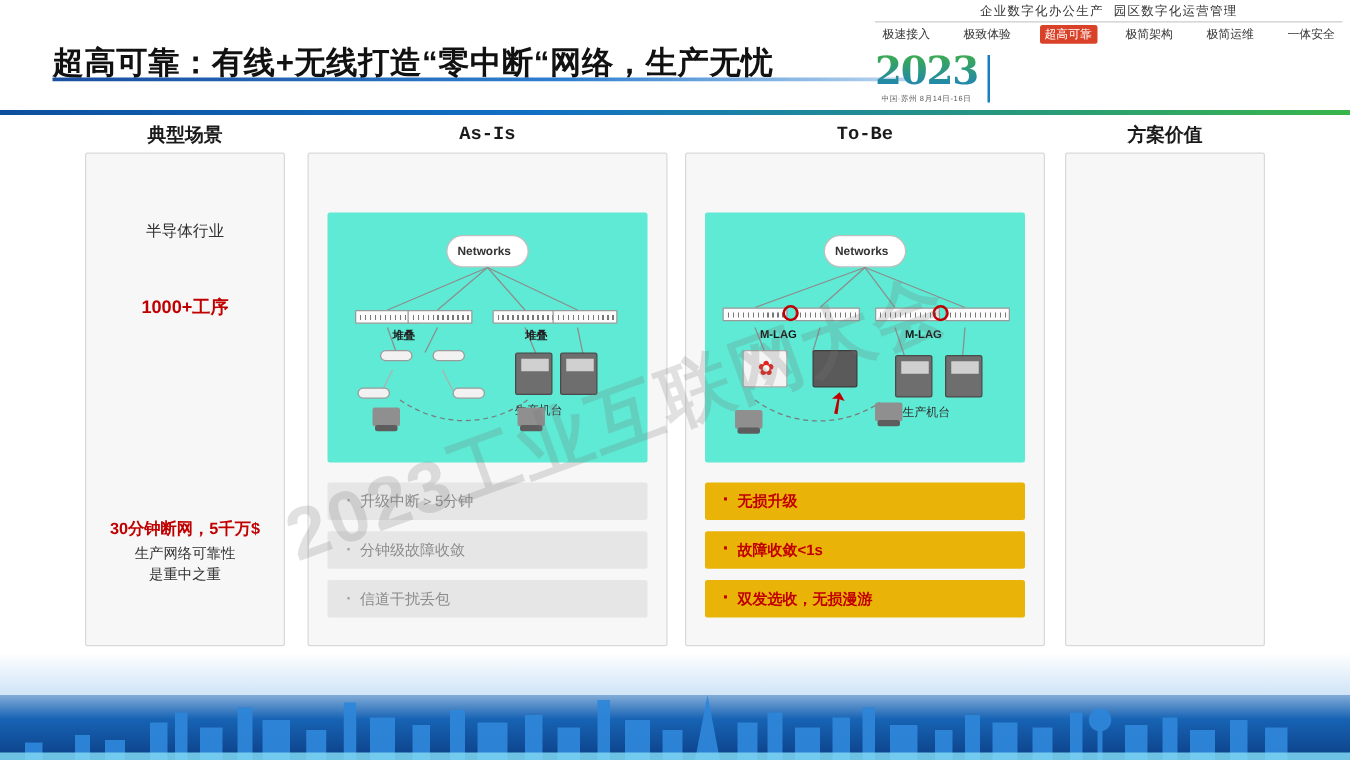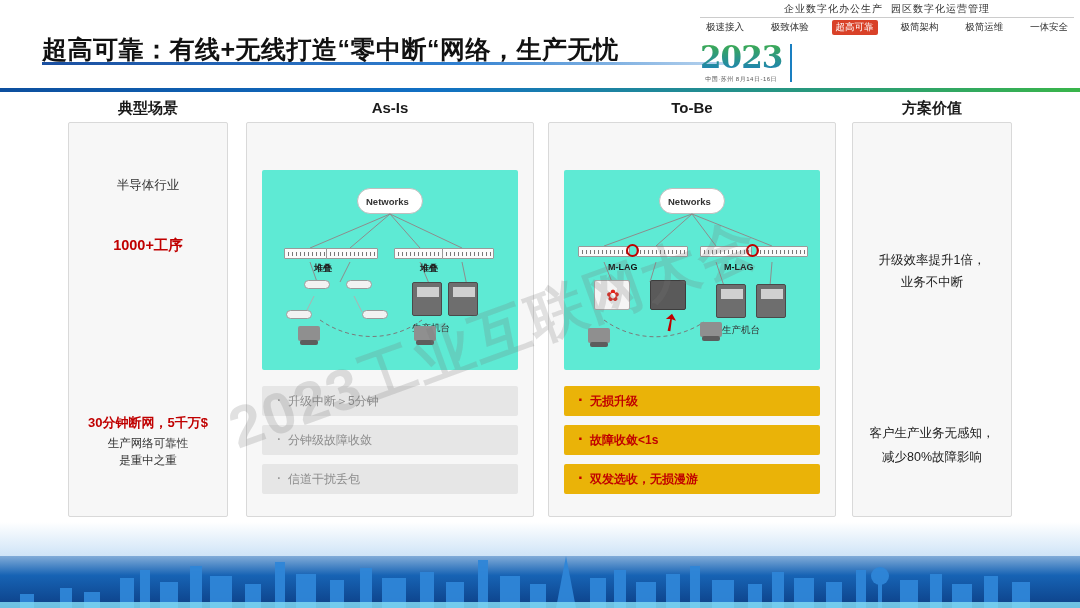--- a/index.html
+++ b/index.html
@@ -69,21 +69,21 @@
   .canvas { position: absolute; top: 92px; left: 0; width: 1080px; height: 430px; }
 
   .panel {
     position: absolute;
     background: #f7f7f7;
     border: 1px solid #d9d9d9;
     border-radius: 2px;
   }
   .panel-head {
     position: absolute; text-align: center; width: 100%;
-    font-size: 15px; font-weight: bold; color: #1a1a1a;
+    font-size: 15px; font-weight: bold; color: #1a1a1a; font-family: Liberation Mono, monospace;
   }
   .col-scene { left: 68px; top: 30px; width: 160px; height: 395px; }
   .col-asis  { left: 246px; top: 30px; width: 288px; height: 395px; }
   .col-tobe  { left: 548px; top: 30px; width: 288px; height: 395px; }
   .col-value { left: 852px; top: 30px; width: 160px; height: 395px; }
 
   .head-scene { left: 68px; top: 7px; width: 160px; }
   .head-asis  { left: 246px; top: 7px; width: 288px; }
   .head-tobe  { left: 548px; top: 7px; width: 288px; }
   .head-value { left: 852px; top: 7px; width: 160px; }
@@ -331,26 +331,20 @@
     <div class="bar grey">分钟级故障收敛</div>
     <div class="bar grey">信道干扰丢包</div>
   </div>
 
   <div class="bars bars-tobe">
     <div class="bar red">无损升级</div>
     <div class="bar red">故障收敛&lt;1s</div>
     <div class="bar red">双发选收，无损漫游</div>
   </div>
 
-  <div class="value-body">
-    <div class="value-top" style="white-space:pre-line;">升级效率提升1倍，
-业务不中断</div>
-    <div class="value-bottom" style="white-space:pre-line;">客户生产业务无感知，
-减少80%故障影响</div>
-  </div>
 
   <div class="watermark">2023工业互联网大会</div>
 </div>
 
 <div class="footer">
   <div class="sky"></div>
   <svg class="city" viewBox="0 0 1080 60" preserveAspectRatio="none">
     <g fill="#2f86d8" opacity="0.95">
       <rect x="120" y="30" width="14" height="30"></rect>
       <rect x="140" y="22" width="10" height="38"></rect>

